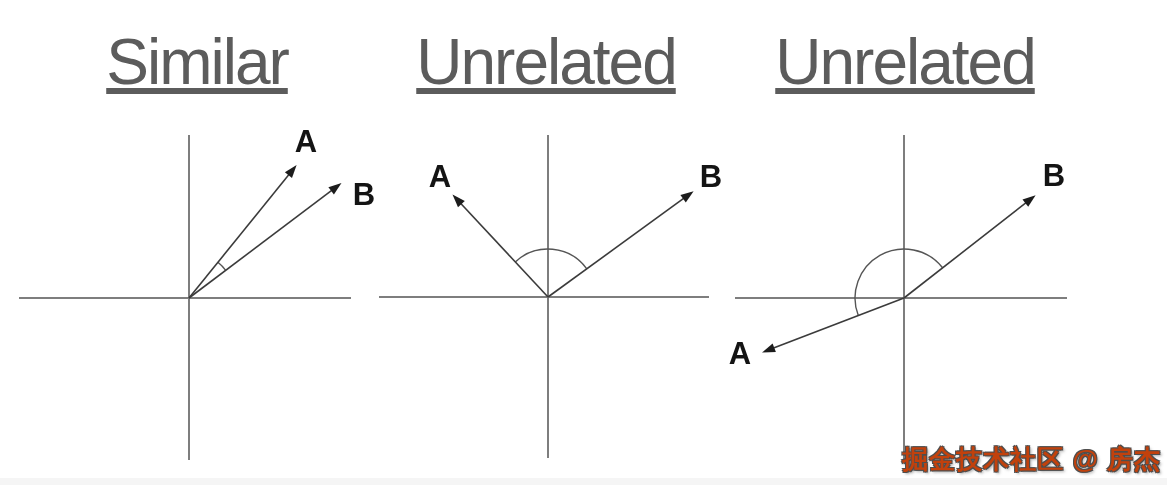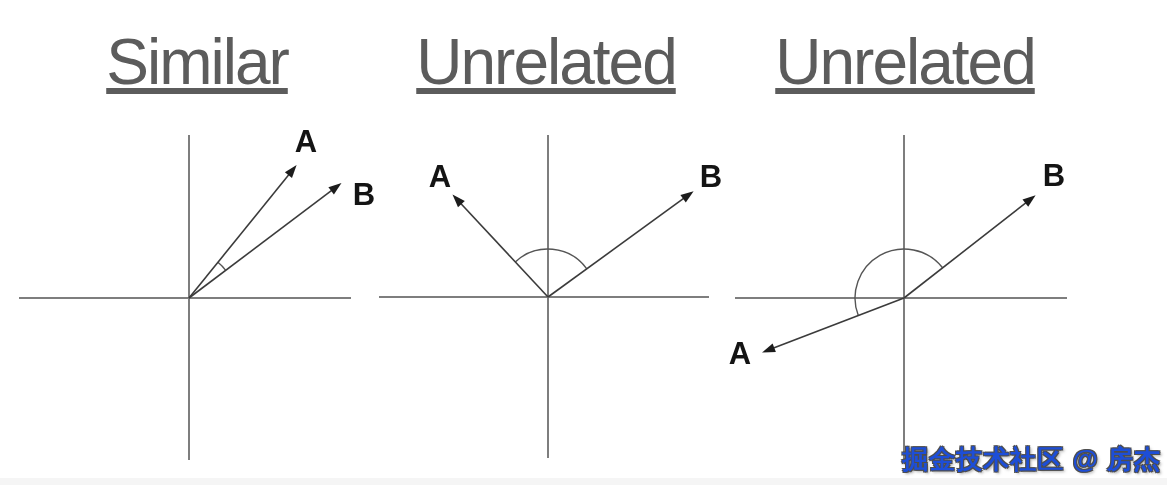--- a/index.html
+++ b/index.html
@@ -38,21 +38,21 @@
     font-size: 31px;
     font-weight: bold;
   }
   #watermark {
     position: absolute;
     right: 6px;
     bottom: 8px;
     font-size: 26px;
     font-weight: bold;
     letter-spacing: 1px;
-    color: #1d4ed8;
+    color: #c2410c;
     white-space: nowrap;
     text-shadow:
       -1px -1px 0 #4e4e4e,
        1px -1px 0 #4e4e4e,
       -1px  1px 0 #4e4e4e,
        1px  1px 0 #4e4e4e,
        2px  2px 3px rgba(90,90,90,0.55);
   }
   #bottom-strip {
     position: absolute;

